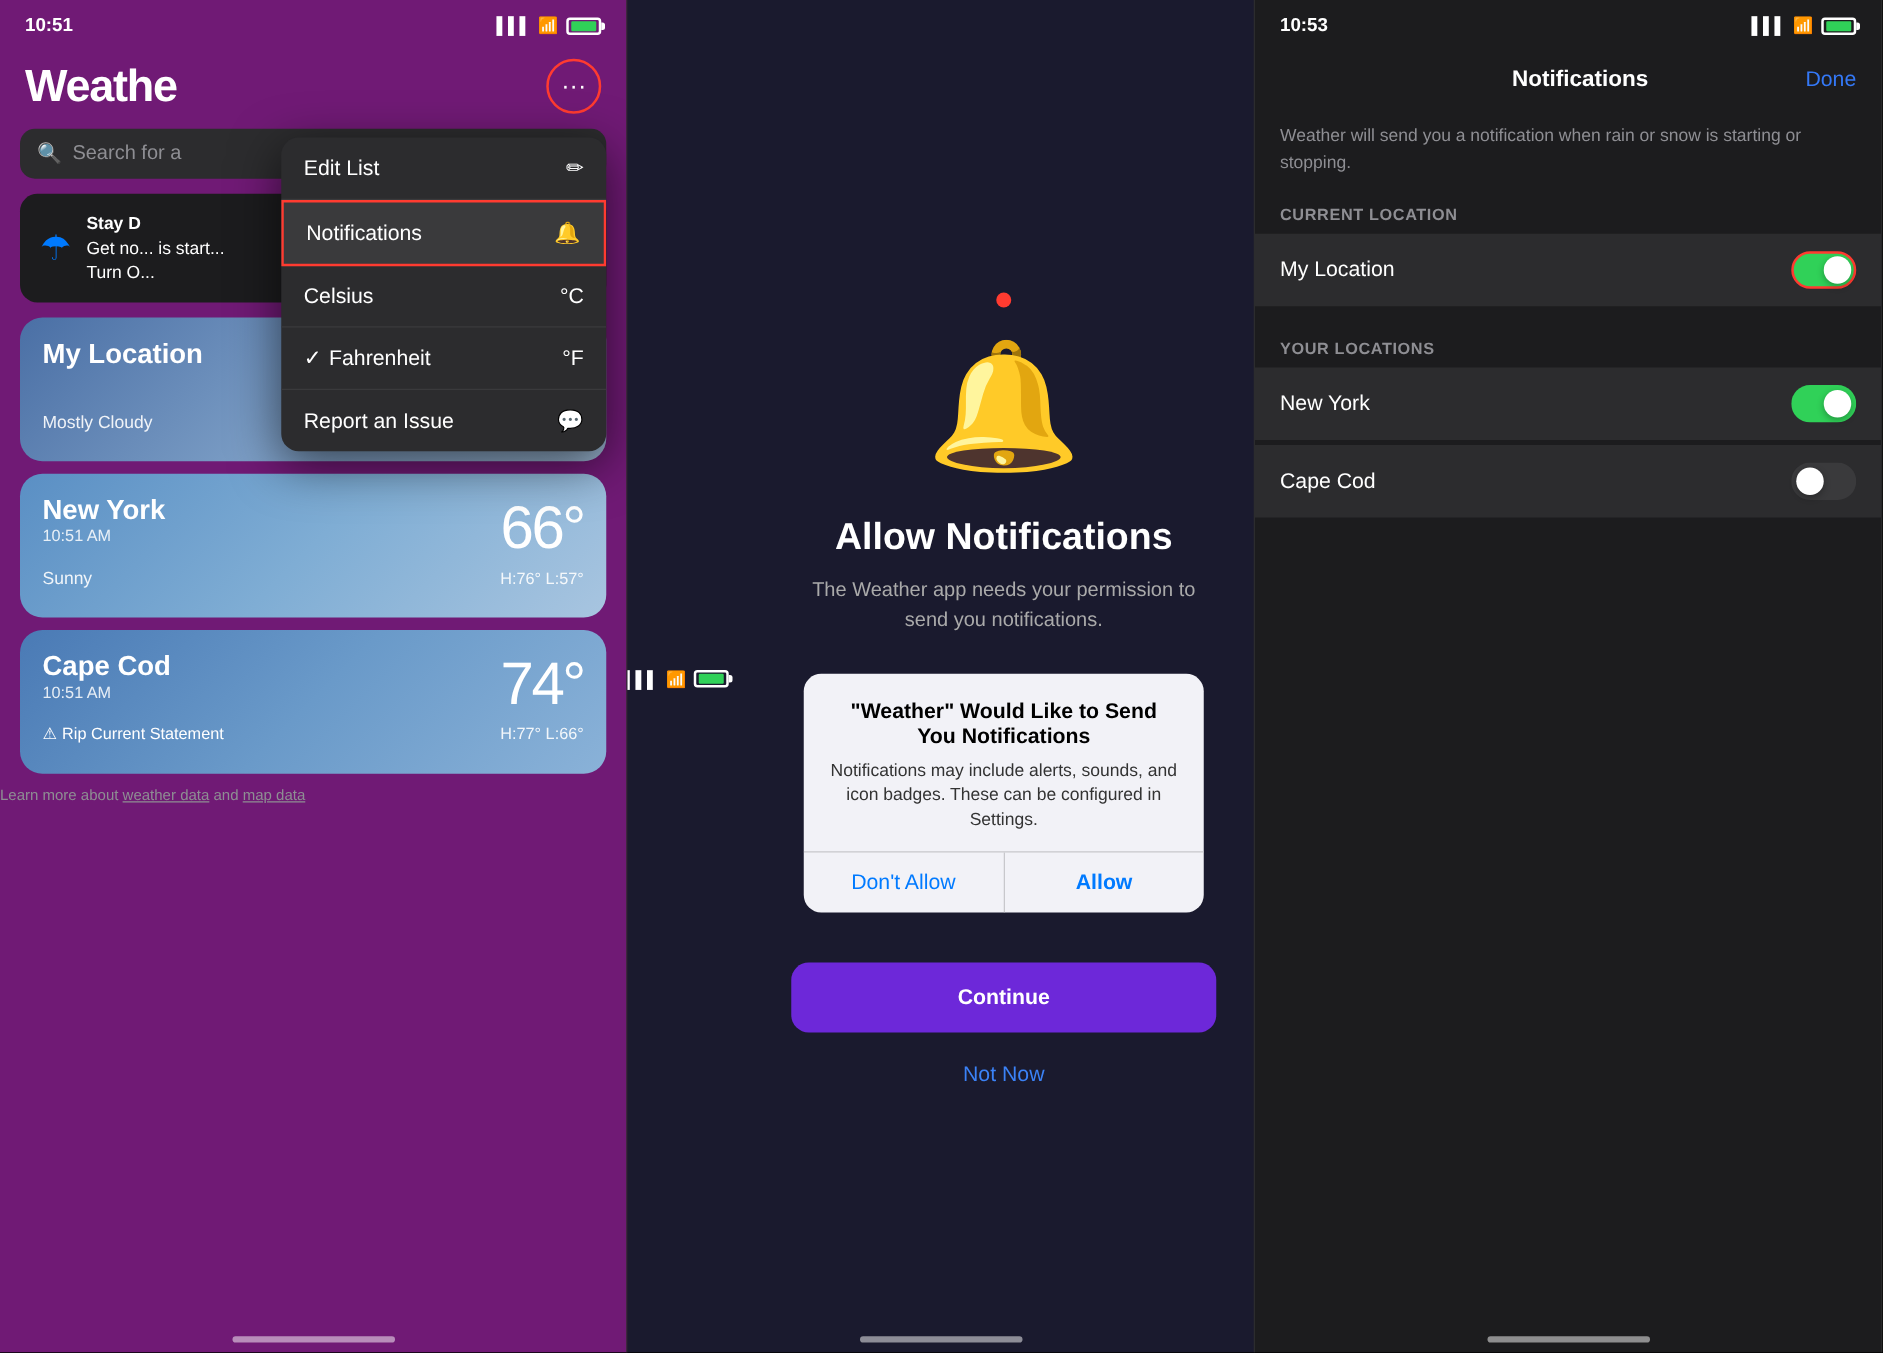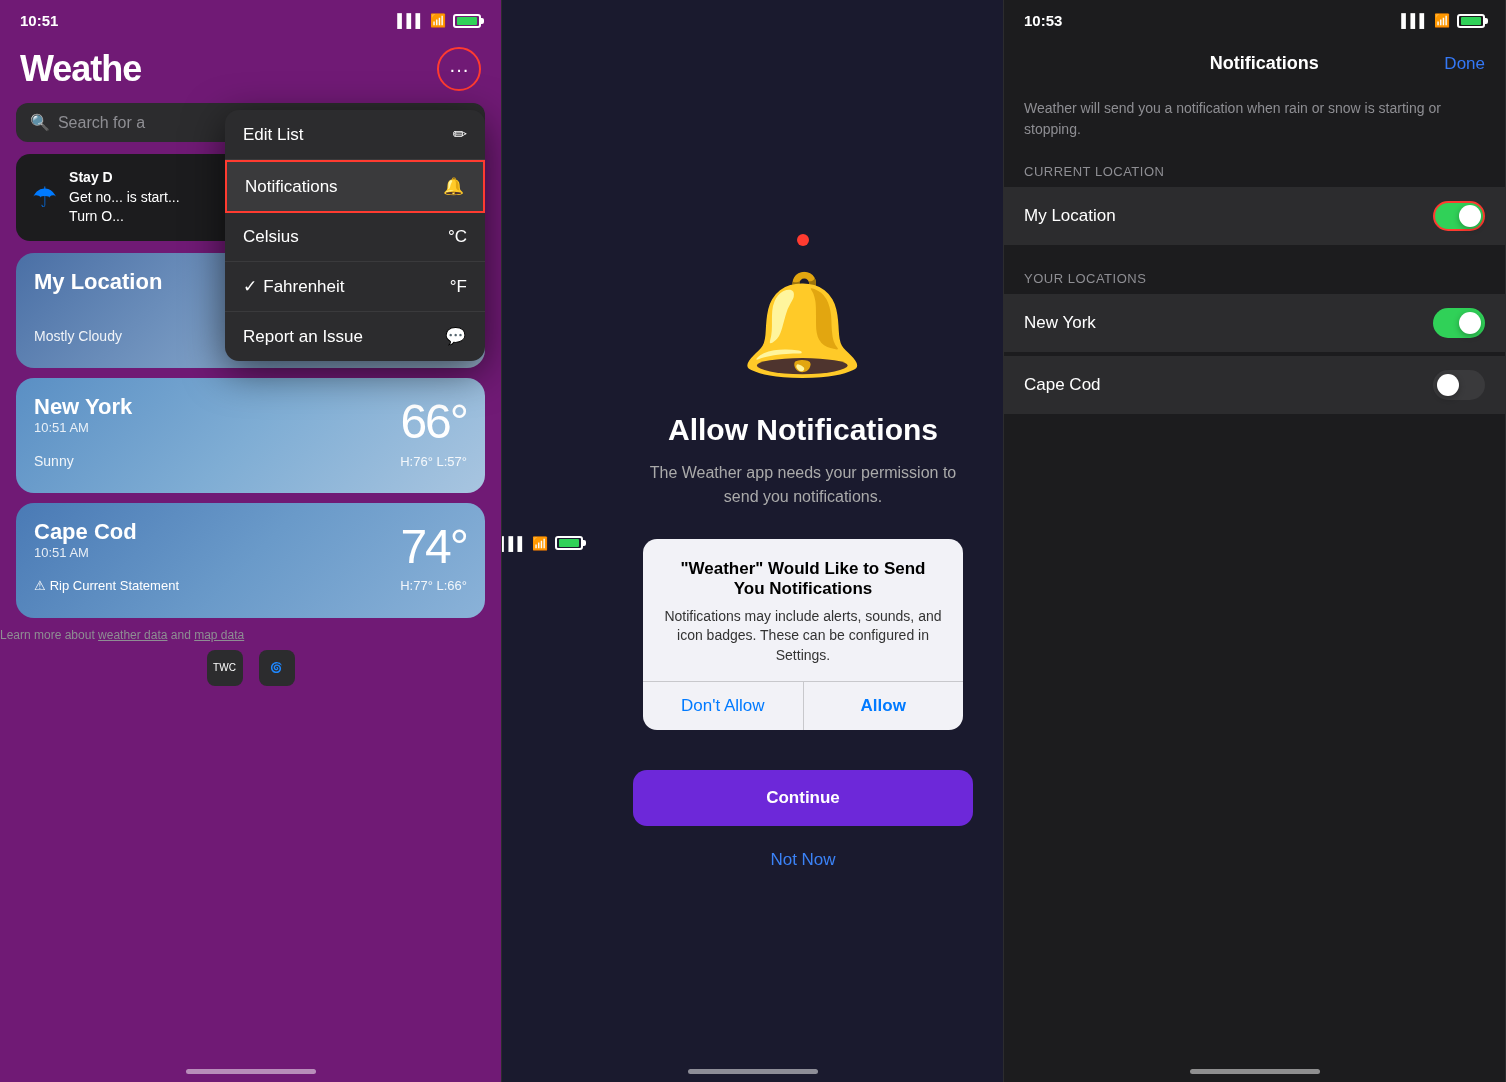--- a/index.html
+++ b/index.html
@@ -324,21 +324,21 @@
     .p3-desc {
       color: #8e8e93;
       font-size: 14px;
       line-height: 1.5;
       padding: 12px 20px 24px;
     }
 
     .p3-section-label {
       color: #8e8e93;
       font-size: 13px;
-      font-weight: 400;
+      font-weight: 700;
       letter-spacing: 0.5px;
       padding: 0 20px 8px;
       text-transform: uppercase;
     }
 
     .p3-row {
       background: #2c2c2e;
       margin: 0 0 2px;
       padding: 14px 20px;
       display: flex;
@@ -461,24 +461,20 @@
       </div>
     </div>
   </div>
 
   <div class="footer-links">
     <span>Learn more about</span>
     <a href="#">weather data</a>
     <span> and </span>
     <a href="#">map data</a>
   </div>
-  <div class="footer-logos">
-    <div class="footer-logo">TWC</div>
-    <div class="footer-logo">🌀</div>
-  </div>
 
   <div class="dropdown-menu">
     <div class="dropdown-item">
       <span>Edit List</span>
       <span>✏</span>
     </div>
     <div class="dropdown-item highlighted">
       <span>Notifications</span>
       <span>🔔</span>
     </div>

